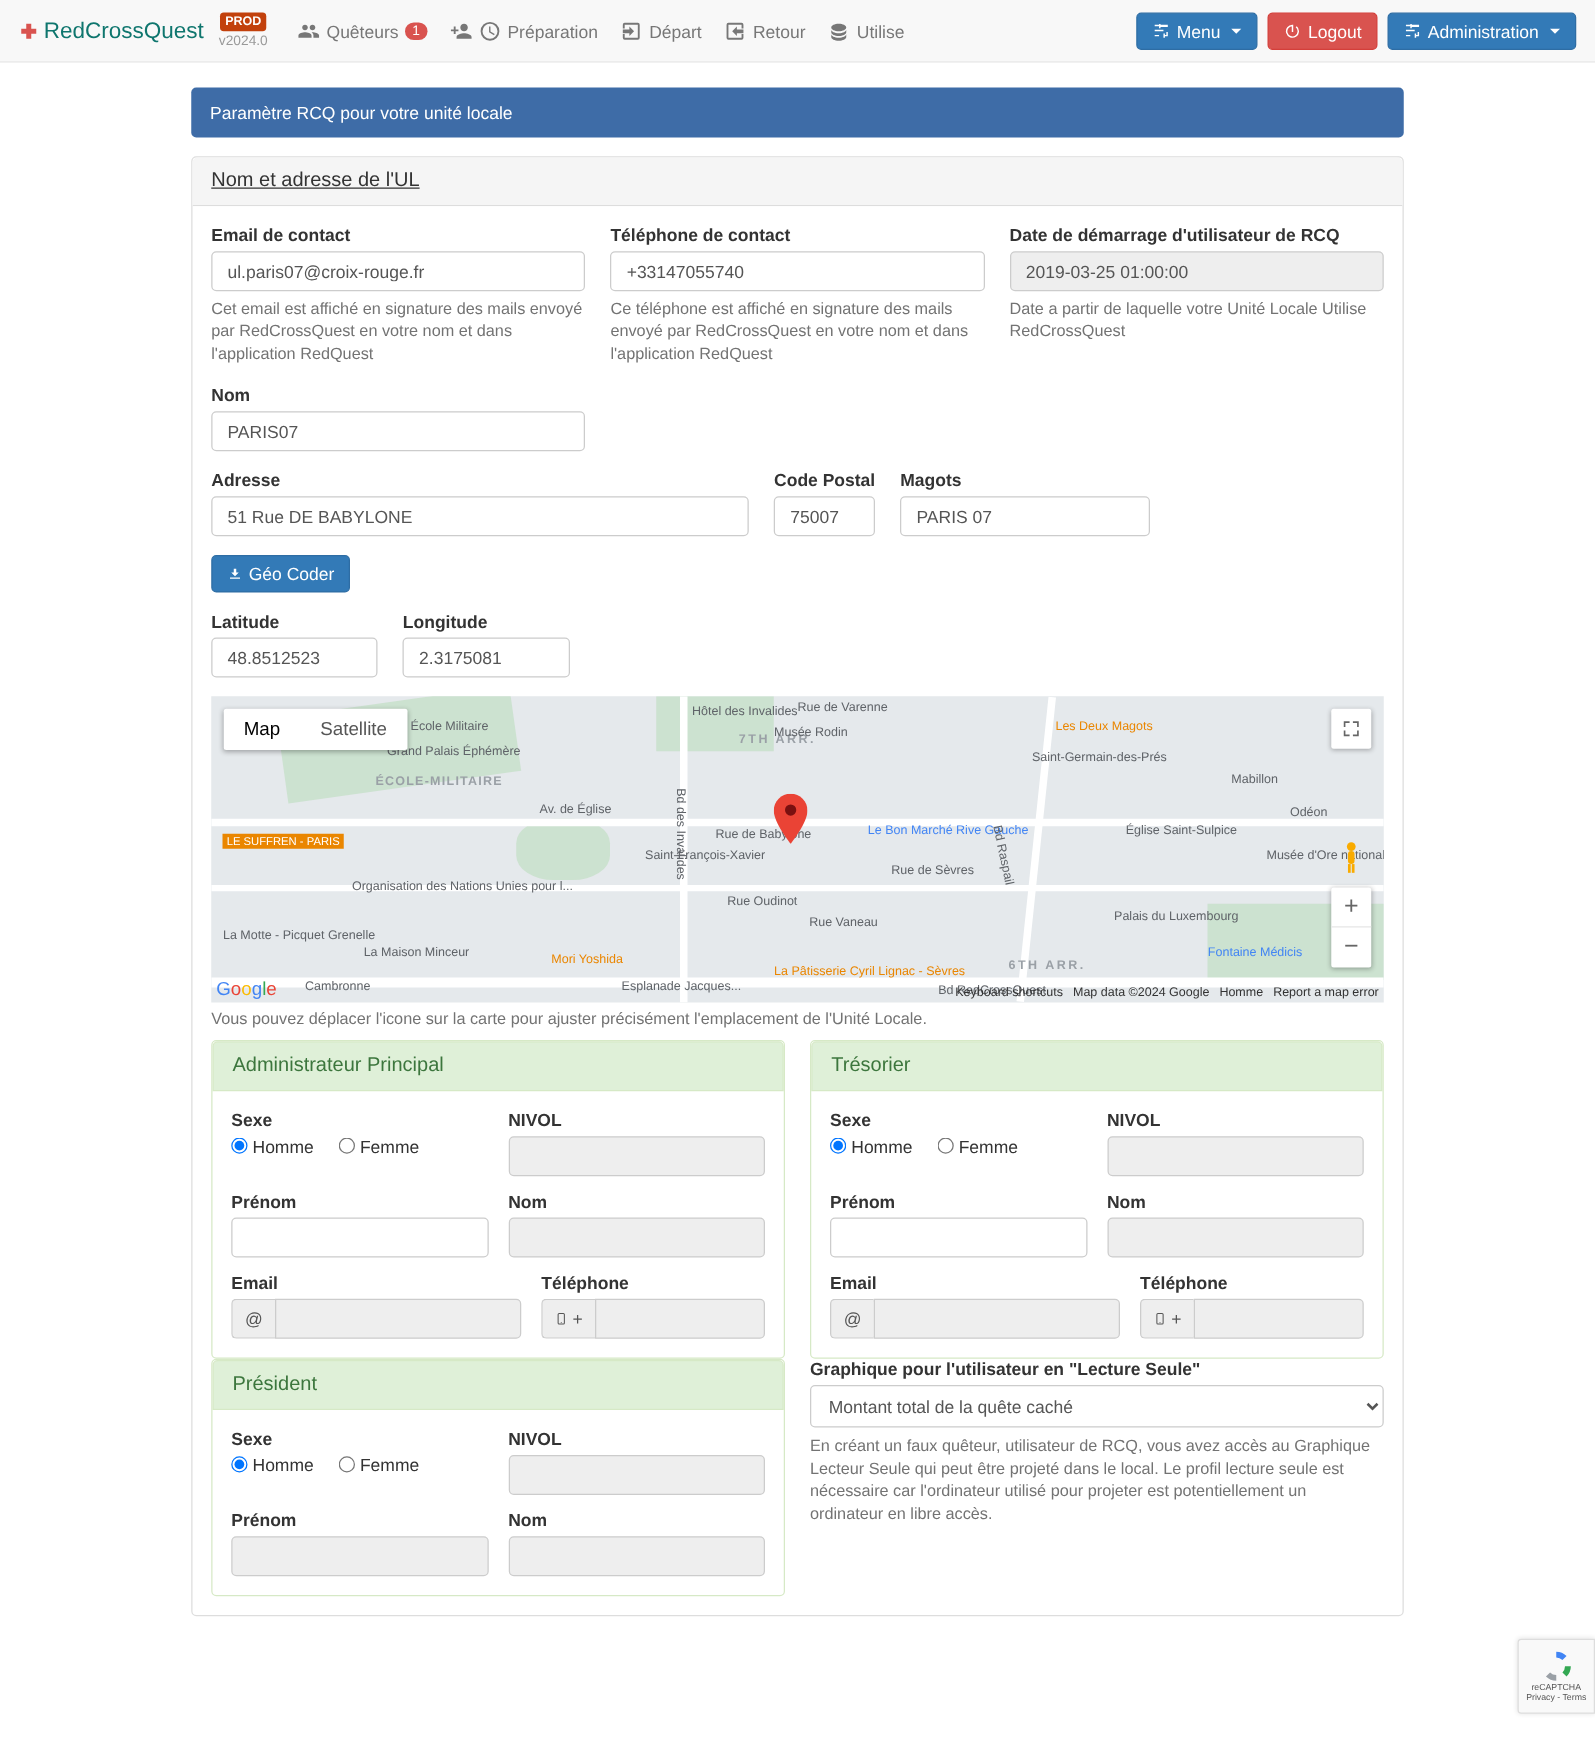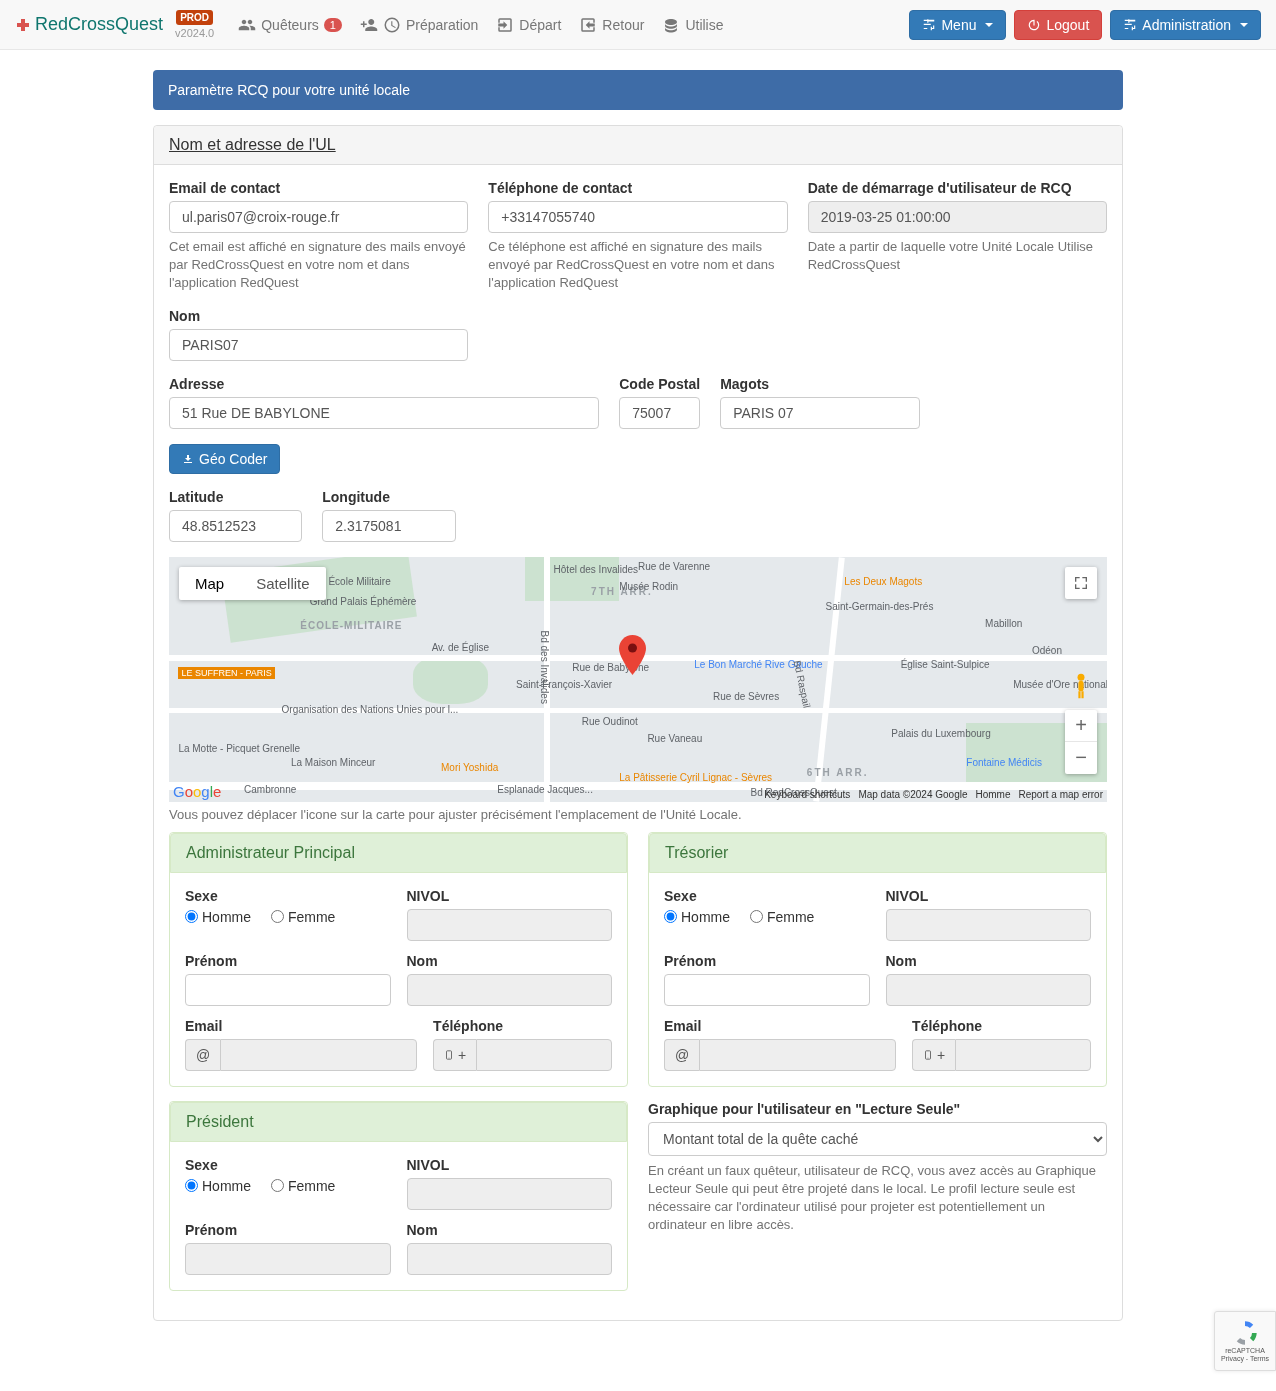--- a/index.html
+++ b/index.html
@@ -47,21 +47,21 @@
 .map-zoom { position: absolute; right: 10px; bottom: 28px; background: #fff; border-radius: 2px; box-shadow: 0 1px 4px rgba(0,0,0,0.3); width: 32px; }
 .map-zoom div { height: 32px; display: flex; align-items: center; justify-content: center; font-size: 20px; color: #666; cursor: pointer; }
 .map-zoom div:first-child { border-bottom: 1px solid #e6e6e6; }
 .map-pegman { position: absolute; right: 10px; bottom: 100px; width: 32px; height: 32px; display:flex; align-items:center; justify-content:center;}
 .map-marker { position: absolute; left: 48%; top: 32%; }
 .map-attribution { position: absolute; bottom: 0; right: 0; font-size: 10px; color: #333; padding: 2px 4px; display:flex; gap:8px; }
 .map-attribution span { cursor: pointer; }
 .map-google { position: absolute; bottom: 2px; left: 4px; font-family: Arial; font-size: 15px; font-weight:500; }
 .map-google .g1{color:#4285f4}.map-google .g2{color:#ea4335}.map-google .g3{color:#fbbc05}.map-google .g4{color:#4285f4}.map-google .g5{color:#34a853}.map-google .g6{color:#ea4335}
 .panel-success .panel-heading-s { background: #dff0d8; color: #3c763d; border: 1px solid #d6e9c6; padding: 10px 15px; border-radius: 4px 4px 0 0; font-size: 16px; }
-.panel-success { border: 1px solid #d6e9c6; border-radius: 4px; margin-bottom: 14px; }
+.panel-success { border: 1px solid #d6e9c6; border-radius: 4px; margin-bottom: 0; }
 .panel-success .panel-body-s { padding: 15px; }
 .radio-inline { display: inline-flex; align-items: center; gap: 4px; margin-right: 16px; font-weight: normal; }
 .input-group { display: flex; }
 .input-group-addon { background: #eee; border: 1px solid #ccc; border-right: none; padding: 6px 10px; border-radius: 4px 0 0 4px; color: #555; display:flex; align-items:center; gap:4px;}
 .input-group .form-control { border-radius: 0 4px 4px 0; }
 .col-half { flex: 0 0 50%; padding: 0 8px; }
 .row-s { display: flex; margin: 0 -8px 12px -8px; }
 .select-control { width: 100%; padding: 7px 10px; border: 1px solid #ccc; border-radius: 4px; font-size: 14px; background: #fff; color: #555; }
 .recaptcha { position: fixed; bottom: 20px; right: 0; width: 62px; height: 60px; background: #f9f9f9; border: 1px solid #ddd; border-radius: 3px 0 0 3px; box-shadow: 0 0 4px rgba(0,0,0,0.1); font-size: 8px; color: #555; display:flex; flex-direction:column; align-items:center; justify-content:center;}
 .map-label { position:absolute; font-size:10px; color:#5f6368; white-space:nowrap; }

